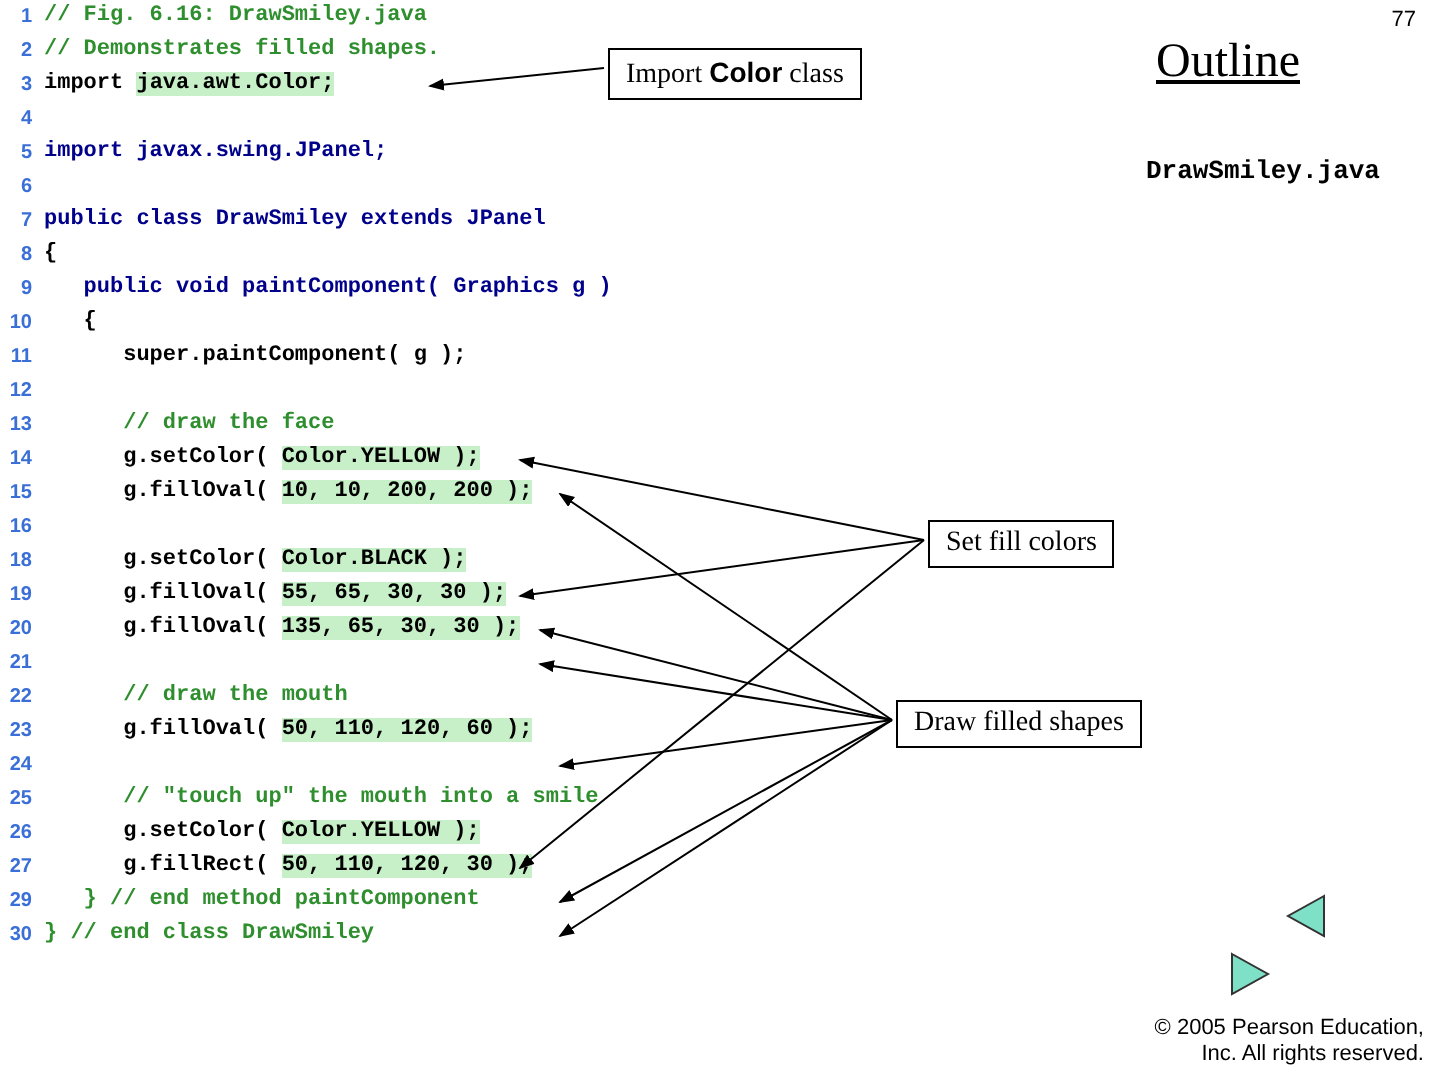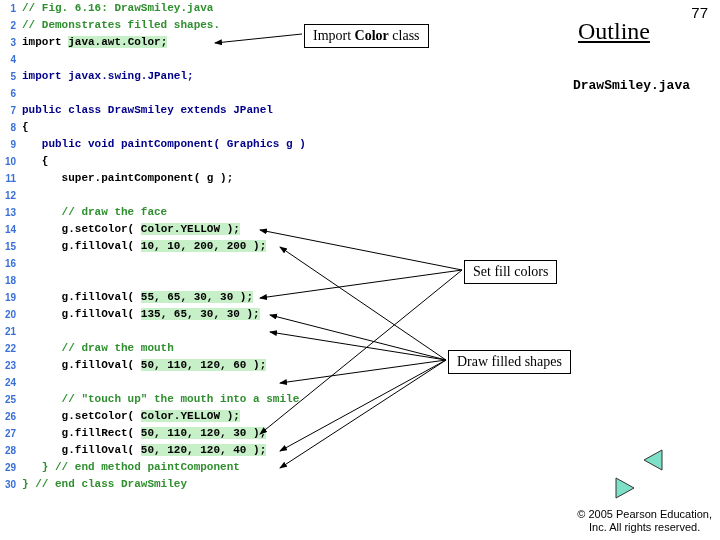--- a/index.html
+++ b/index.html
@@ -7,27 +7,27 @@
   .code-area { position: absolute; left: 0; top: 0; width: 460px; font-family: "Courier New", monospace; font-size: 11px; font-weight: bold; line-height: 17px; }
   .line { display: flex; }
   .ln { width: 22px; text-align: right; color: #3a6fd8; padding-right: 6px; font-family: Arial, sans-serif; font-size: 10px; font-weight: bold; }
   .code { white-space: pre; }
   .c-comment { color: #2f8f2f; }
   .c-key { color: #00008b; }
   .c-plain { color: #000; }
   .c-hl { background: #c8f0c8; color: #000; margin-top: 32px; }
   .callout-box { position: absolute; border: 1px solid #000; background: #fff; font-family: "Times New Roman", serif; font-size: 14px; padding: 3px 8px; }
   .outline { position: absolute; right: 70px; top: 18px; font-family: "Times New Roman", serif; font-size: 24px; text-decoration: underline; margin-left: 23px; }
-  .page-num { position: absolute; right: 12px; top: 4px; font-size: 15px; }
+  .page-num { position: absolute; right: 12px; top: 4px; font-size: 11px; }
   .filename { position: absolute; right: 30px; top: 78px; font-family: "Courier New", monospace; font-size: 13px; font-weight: bold; }
-  .copyright { position: absolute; right: 8px; bottom: 6px; font-size: 11px; text-align: center; line-height: 13px; }
+  .copyright { position: absolute; right: 8px; bottom: 6px; font-size: 11px; text-align: right; line-height: 13px; }
   .nav { position: absolute; right: 20px; bottom: 36px; }
   .nav svg { cursor: pointer; }
   svg.arrows { position: absolute; left: 0; top: 0; pointer-events: none; }
-  .mono { font-family: Liberation Serif, serif; font-weight: bold; }
+  .mono { font-family: Liberation Sans, sans-serif; font-weight: bold; }
 </style>
 </head>
 <body>
 
 <div class="code-area" id="code-area">
     <div class="line">
       <div class="ln">1</div>
       <div class="code"><span class="c-comment">// Fig. 6.16: DrawSmiley.java</span></div>
     </div>
     <div class="line">
@@ -84,20 +84,21 @@
     <div class="line">
       <div class="ln">15</div>
       <div class="code"><span class="c-plain">      g.fillOval( </span><span class="c-hl">10, 10, 200, 200 );</span></div>
     </div>
     <div class="line">
       <div class="ln">16</div>
       <div class="code"><span class="c-plain"></span></div>
     </div>
     <div class="line">
       <div class="ln">18</div>
+      <div class="code"><span class="c-plain">      g.setColor( </span><span class="c-hl">Color.BLACK );</span></div>
     </div>
     <div class="line">
       <div class="ln">19</div>
       <div class="code"><span class="c-plain">      g.fillOval( </span><span class="c-hl">55, 65, 30, 30 );</span></div>
     </div>
     <div class="line">
       <div class="ln">20</div>
       <div class="code"><span class="c-plain">      g.fillOval( </span><span class="c-hl">135, 65, 30, 30 );</span></div>
     </div>
     <div class="line">
@@ -120,24 +121,20 @@
       <div class="ln">25</div>
       <div class="code"><span class="c-comment">      // "touch up" the mouth into a smile</span></div>
     </div>
     <div class="line">
       <div class="ln">26</div>
       <div class="code"><span class="c-plain">      g.setColor( </span><span class="c-hl">Color.YELLOW );</span></div>
     </div>
     <div class="line">
       <div class="ln">27</div>
       <div class="code"><span class="c-plain">      g.fillRect( </span><span class="c-hl">50, 110, 120, 30 );</span></div>
-    </div>
-    <div class="line">
-      <div class="ln">28</div>
-      <div class="code"><span class="c-plain">      g.fillOval( </span><span class="c-hl">50, 120, 120, 40 );</span></div>
     </div>
     <div class="line">
       <div class="ln">29</div>
       <div class="code"><span class="c-comment">   } // end method paintComponent</span></div>
     </div>
     <div class="line">
       <div class="ln">30</div>
       <div class="code"><span class="c-comment">} // end class DrawSmiley</span></div>
     </div>
   </div>

